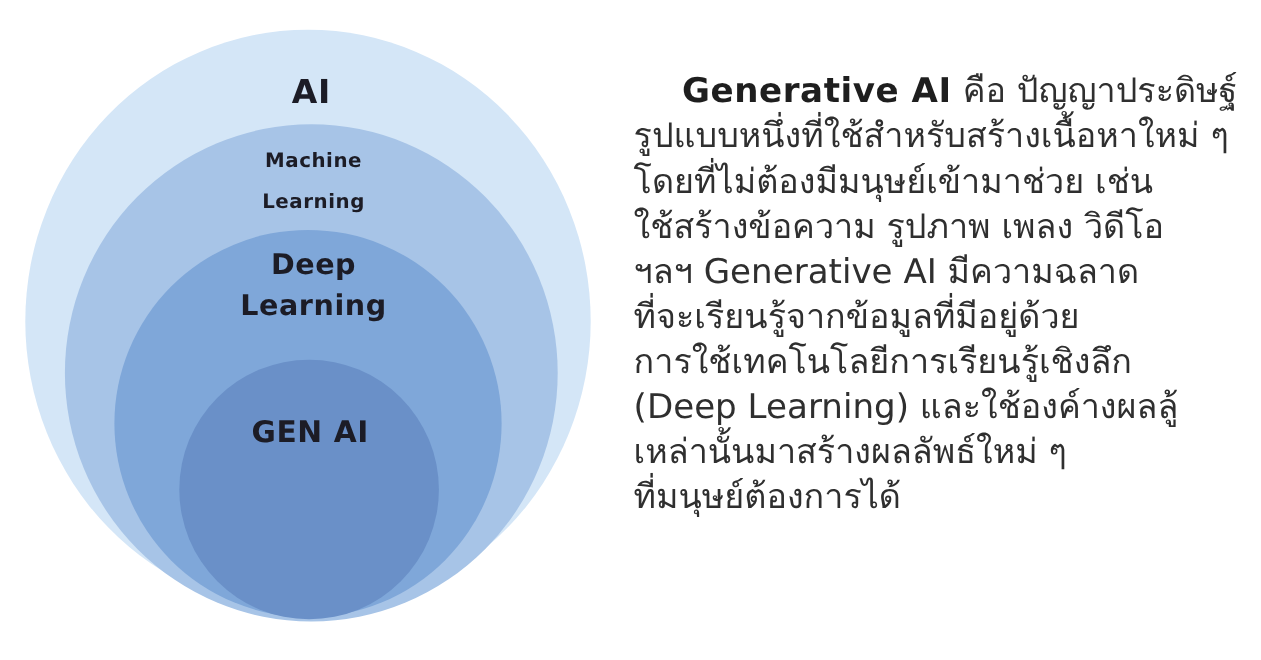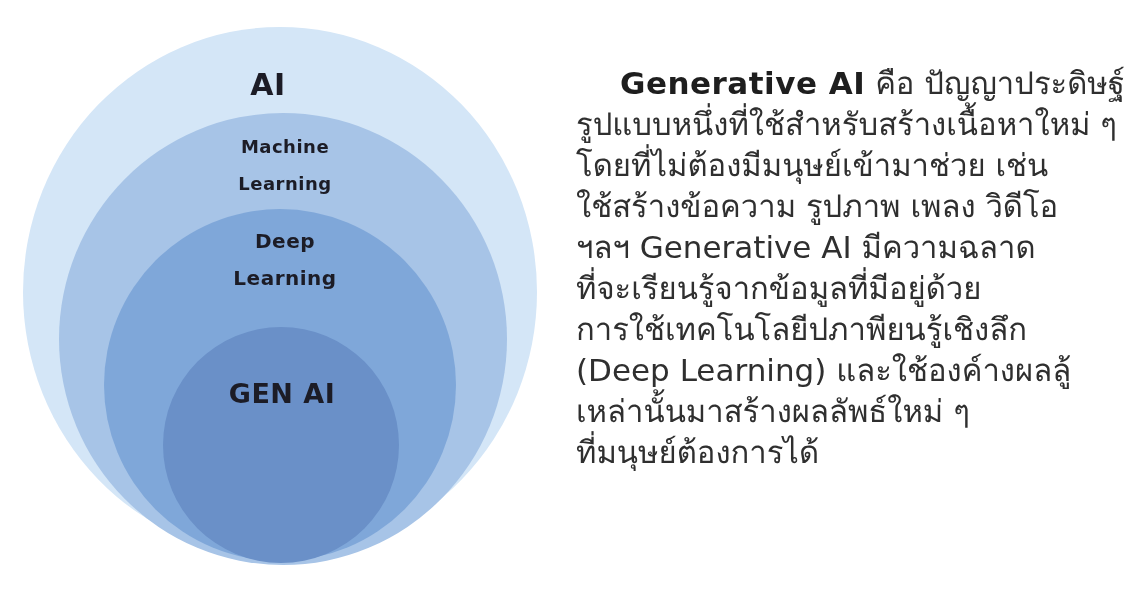--- a/index.html
+++ b/index.html
@@ -33,23 +33,23 @@
 
   .circle-label {
     position: absolute;
     transform: translateX(-50%);
     color: #1c1c26;
     font-weight: 700;
     text-align: center;
     white-space: normal;
     letter-spacing: 0.5px;
   }
-  .l-ai  { left: 268px; top: 68px;  font-size: 30px; line-height: 34px; }
+  .l-ai  { left: 283px; top: 68px;  font-size: 30px; line-height: 34px; }
   .l-ml  { left: 285px; top: 128px; font-size: 18px; line-height: 37px; width: 170px; }
-  .l-dl  { left: 285px; top: 223px; font-size: 20px; line-height: 37px; width: 150px; }
+  .l-dl  { left: 285px; top: 223px; font-size: 26px; line-height: 37px; width: 150px; }
   .l-gen { left: 282px; top: 378px; font-size: 27px; line-height: 31px; white-space: nowrap; }
 
   
   .text-panel {
     position: absolute;
     left: 576px;
     top: 63px;
     width: 560px;
     color: #2f2f2f;
     font-size: 31px;
@@ -83,19 +83,19 @@
 
   <div class="text-panel">
     <div class="text-line">
       <span class="lead-bold">Generative AI</span><span> คือ ปัญญาประดิษฐ์</span>
     </div>
     <div class="text-line">รูปแบบหนึ่งที่ใช้สำหรับสร้างเนื้อหาใหม่ ๆ</div>
     <div class="text-line">โดยที่ไม่ต้องมีมนุษย์เข้ามาช่วย เช่น</div>
     <div class="text-line">ใช้สร้างข้อความ รูปภาพ เพลง วิดีโอ</div>
     <div class="text-line">ฯลฯ Generative AI มีความฉลาด</div>
     <div class="text-line">ที่จะเรียนรู้จากข้อมูลที่มีอยู่ด้วย</div>
-    <div class="text-line">การใช้เทคโนโลยีปภาพียนรู้เชิงลึก</div>
+    <div class="text-line">การใช้เทคโนโลยีการเรียนรู้เชิงลึก</div>
     <div class="text-line">(Deep Learning) และใช้องค์างผลลู้</div>
     <div class="text-line">เหล่านั้นมาสร้างผลลัพธ์ใหม่ ๆ</div>
     <div class="text-line">ที่มนุษย์ต้องการได้</div>
   </div>
 
 </div>
 
 </body></html>

